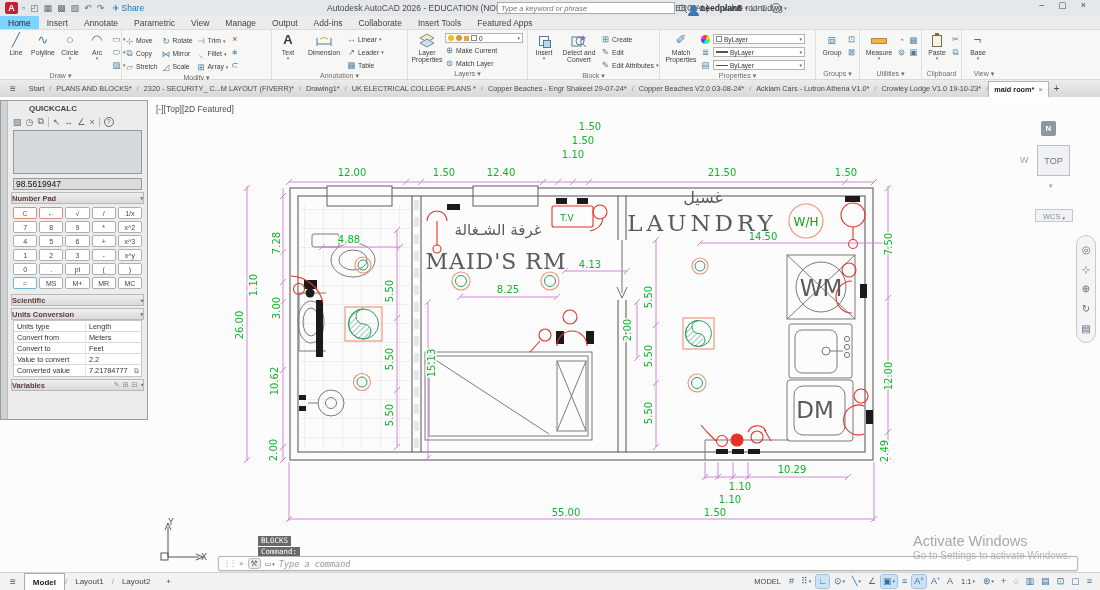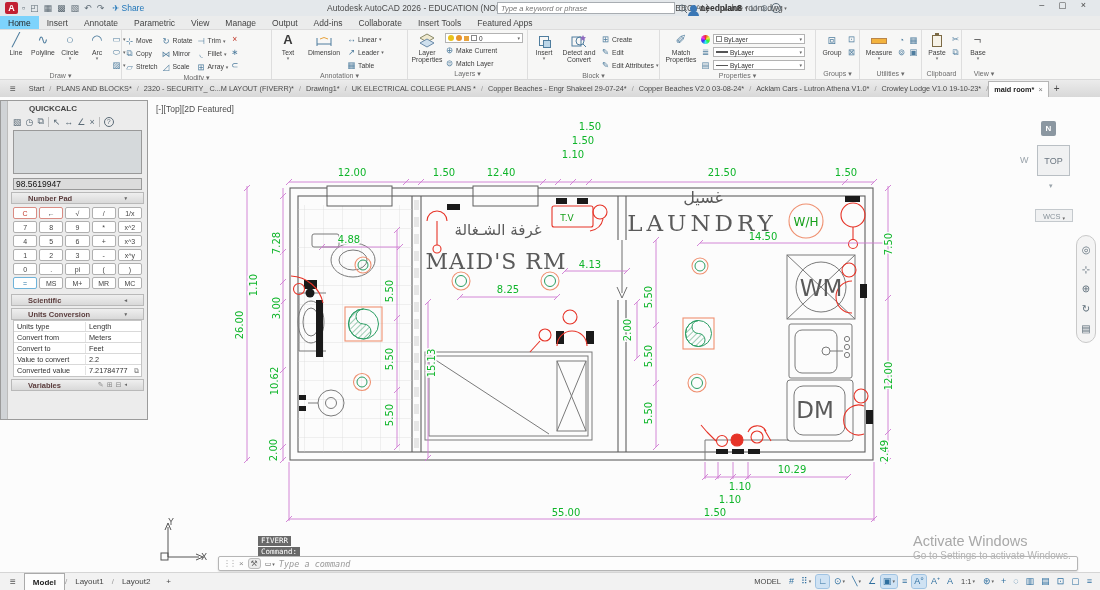--- a/index.html
+++ b/index.html
@@ -65,21 +65,21 @@
   .palette{position:absolute;left:0;top:3px;width:148px;height:320px;background:#ececec;border:1px solid #9b9b9b;display:flex;font-size:8px;color:#333;}
   .grip{width:7px;background:#d0d3d6;border-right:1px solid #bcbcbc;}
   .pal-main{flex:1;display:flex;flex-direction:column;padding:2px 3px;}
   .pal-title{font-size:8px;font-weight:bold;color:#444;padding:1px 0 2px 18px;}
   .pal-tools{display:flex;gap:4px;align-items:center;padding:1px 2px 3px;color:#5b6b77;font-size:9px;}
   .pal-sep{width:1px;height:10px;background:#bbb;}
   .pal-help{width:10px;height:10px;border:1px solid #5b6b77;border-radius:50%;font-size:7px;display:flex;align-items:center;justify-content:center;}
   .hist{height:44px;background:#d5d9db;border:1px solid #999;margin:0 2px;}
   .calc-in{height:12px;background:#dcdcdc;border:1px solid #999;margin:4px 2px 0;font-size:8.5px;padding:0 2px;color:#111;}
   .mode{display:flex;justify-content:space-between;padding:4px 3px 2px;color:#555;font-size:7.5px;}
-  .sect{height:12px;background:linear-gradient(#efefef,#d9d9d9);border:1px solid #b9b9b9;display:flex;align-items:center;justify-content:space-between;padding:0 16px;font-size:7.5px;font-weight:bold;color:#5a3c3c;margin-top:2px;}
+  .sect{height:12px;background:linear-gradient(#efefef,#d9d9d9);border:1px solid #b9b9b9;display:flex;align-items:center;justify-content:space-between;padding:0 0;font-size:7.5px;font-weight:bold;color:#5a3c3c;margin-top:2px;}
   .keys{display:grid;grid-template-columns:repeat(5,1fr);gap:2px;padding:3px 2px;}
   .key{height:12px;background:#fff;border:1px solid #b0b0b0;border-radius:2px;display:flex;align-items:center;justify-content:center;font-size:7px;color:#444;}
   .key.red{color:#c0392b;border-color:#d98c84;}
   .key.redb{border-color:#d98c84;}
   .key.blue{border-color:#6fb3d9;color:#2471a3;}
   .utable{margin:0 2px;border:1px solid #c4c4c4;background:#fff;}
   .urow{display:flex;border-bottom:1px solid #d9d9d9;height:11px;align-items:center;font-size:7.3px;}
   .urow:last-child{border-bottom:none;}
   .ulab{width:72px;padding-left:3px;color:#333;border-right:1px solid #e3e3e3;}
   .uval{flex:1;padding-left:3px;color:#333;}
@@ -875,21 +875,21 @@
         <span class="sbc">▾</span>
       </div>
     <div class="navbar" id="navbar">
         <span>◎</span>
         <span>⊹</span>
         <span>⊕</span>
         <span>↻</span>
         <span>▤</span>
       </div>
 
-    <div class="cmd-badge" style="left:258px;top:439px;">FIVERR</div>
+    <div class="cmd-badge" style="left:258px;top:439px;">BLOCKS</div>
     <div class="cmd-badge" style="left:258px;top:450px;">Command:</div>
     <div class="cmdbar">
       <span class="cmd-grip">⋮⋮</span>
       <span class="cmd-x">×</span>
       <span class="cmd-wr">⚒</span>
       <span class="cmd-pr">
           <span>▭</span>
           <span class="sbc">▾</span>
         </span>
       <span class="cmd-text">Type a command</span>

